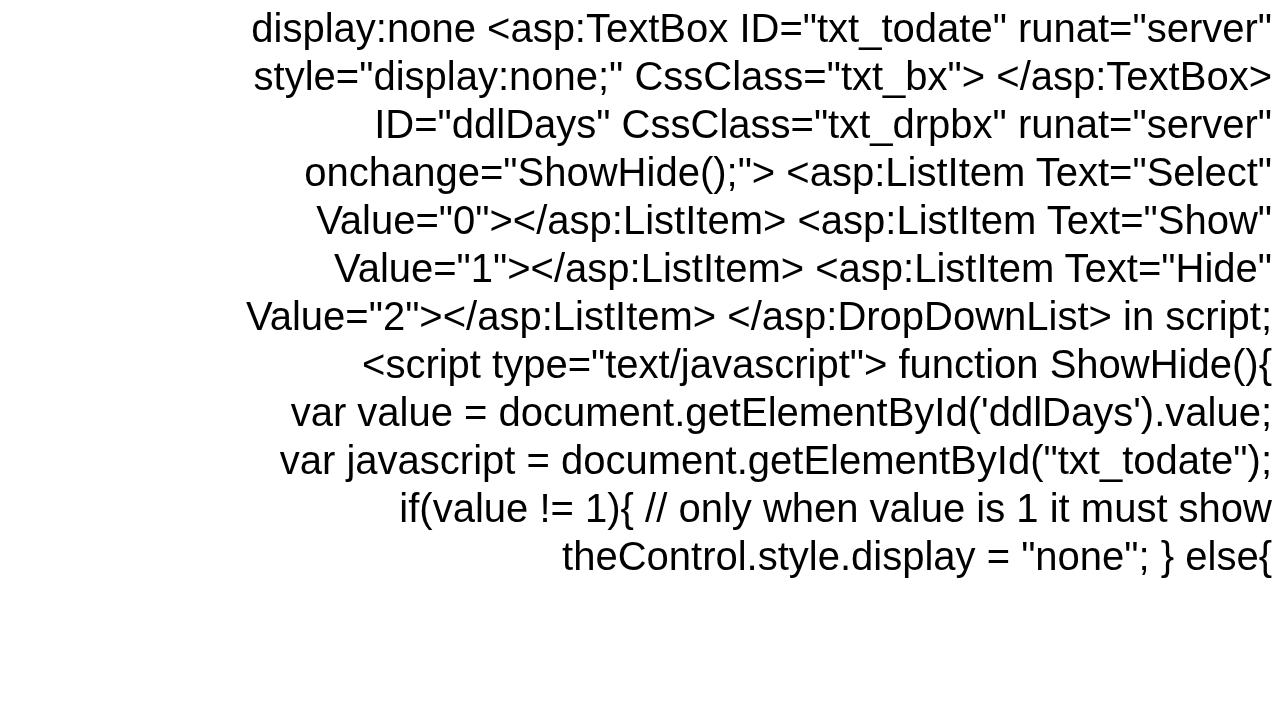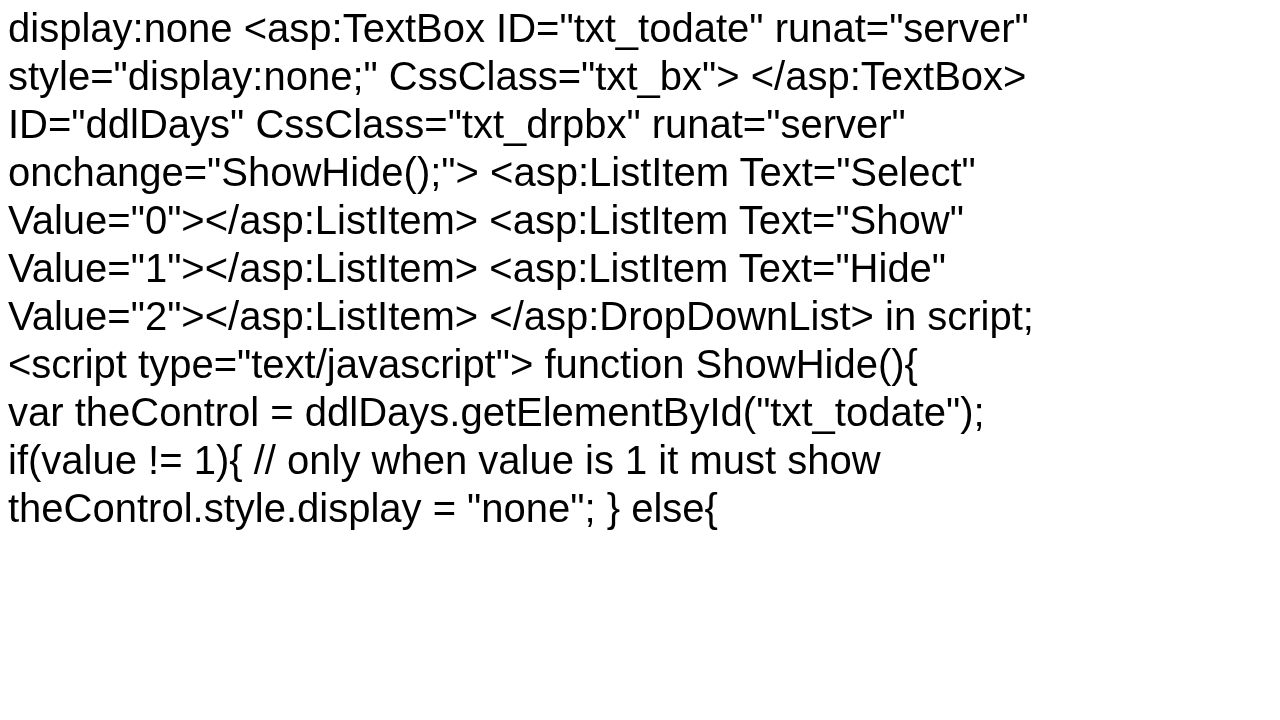--- a/index.html
+++ b/index.html
@@ -8,34 +8,35 @@
       width: 1280px;
       height: 720px;
       background: #ffffff;
       overflow: hidden;
     }
     .content {
       font-family: Arial, Helvetica, sans-serif;
       font-size: 40px;
       line-height: 1.2;
       color: #000000;
-      text-align: left;
+      text-align: right;
       padding: 4px 8px 0 8px;
       letter-spacing: 0px;
       font-weight: 400;
     }
   </style>
 </head>
 <body>
 
 <div class="content">
   <div>display:none   &lt;asp:TextBox ID="txt_todate" runat="server"</div>
   <div>style="display:none;" CssClass="txt_bx"&gt;   &lt;/asp:TextBox&gt;</div>
   <div>ID="ddlDays" CssClass="txt_drpbx" runat="server"</div>
   <div>onchange="ShowHide();"&gt;    &lt;asp:ListItem Text="Select"</div>
   <div>Value="0"&gt;&lt;/asp:ListItem&gt;    &lt;asp:ListItem Text="Show"</div>
   <div>Value="1"&gt;&lt;/asp:ListItem&gt;    &lt;asp:ListItem Text="Hide"</div>
   <div>Value="2"&gt;&lt;/asp:ListItem&gt;  &lt;/asp:DropDownList&gt;  in script;</div>
   <div>&lt;script  type="text/javascript"&gt;    function ShowHide(){</div>
-  <div>var theControl = ddlDays.getElementById("txt_todate");</div>
+  <div>var value = document.getElementById('ddlDays').value;</div>
+  <div>var javascript = document.getElementById("txt_todate");</div>
   <div>if(value != 1){  // only when value is 1 it must show</div>
   <div>theControl.style.display = "none";      }     else{</div>
 </div>
 
 </body></html>

